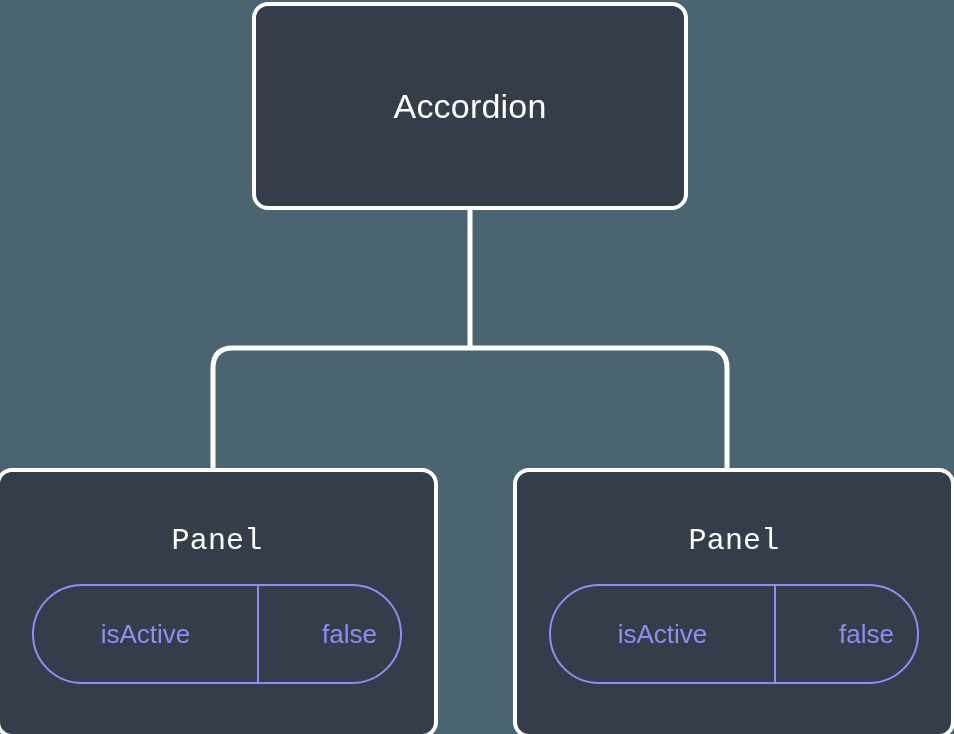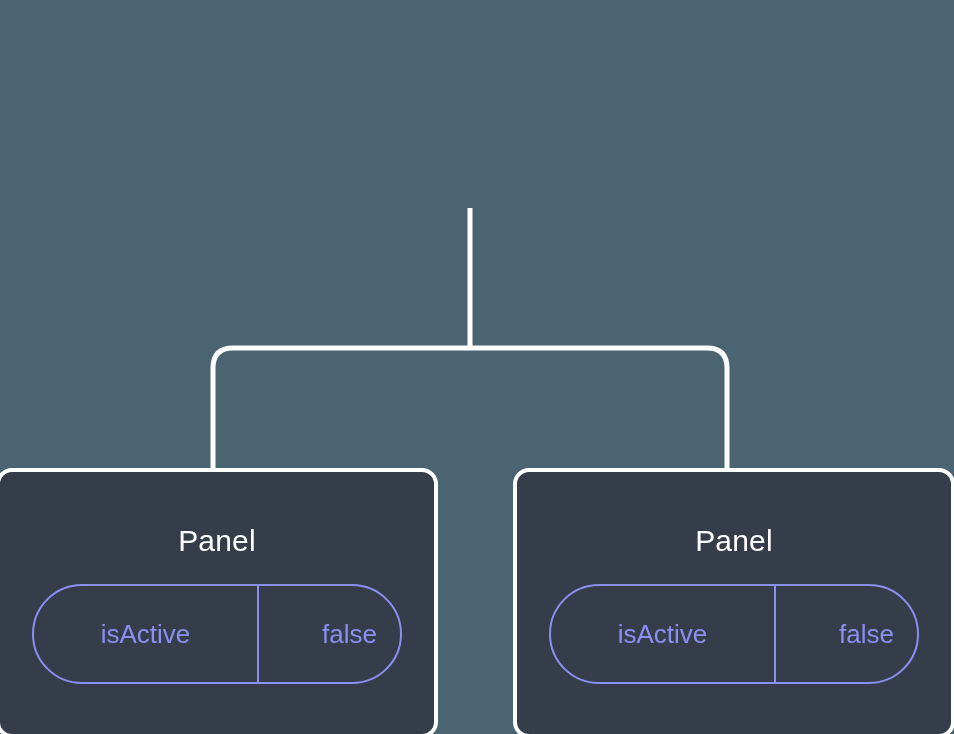--- a/index.html
+++ b/index.html
@@ -71,20 +71,21 @@
   .node-child-left  { left: -4px; }
   .node-child-right { left: 513px; }
 
   .node-title-child {
     color: #ffffff;
     font-size: 30px;
     font-weight: 400;
     line-height: 1;
     margin-top: 54px;
     letter-spacing: 0.2px;
+    font-family: Liberation Mono, monospace;
   }
 
   
   .prop-pill {
     margin-top: 28px;
     height: 100px;
     width: 370px;
     border: 2px solid #8b8ff2;
     border-radius: 50px;
     box-sizing: border-box;
@@ -120,20 +121,23 @@
 
 <div id="canvas">
 
   <svg id="connectors" viewBox="0 0 954 734" width="954" height="734" aria-hidden="true">
 
     <path d="M 470 208 L 470 348" fill="none" stroke="#ffffff" stroke-width="5" stroke-linecap="butt"></path>
 
     <path d="M 213 468 L 213 368 Q 213 348 233 348 L 707 348 Q 727 348 727 368 L 727 468" fill="none" stroke="#ffffff" stroke-width="5" stroke-linejoin="round" stroke-linecap="butt"></path>
   </svg>
 
+  <div class="node node-root">
+    <span class="node-title-root">Accordion</span>
+  </div>
 
   <div class="node node-child node-child-left">
     <span class="node-title-child">Panel</span>
     <div class="prop-pill">
       <span class="prop-key">isActive</span>
       <span class="prop-value">false</span>
     </div>
   </div>
 
   <div class="node node-child node-child-right">

